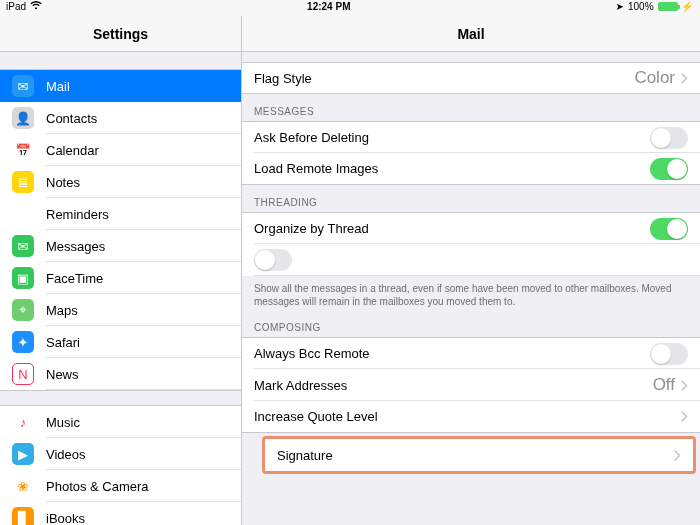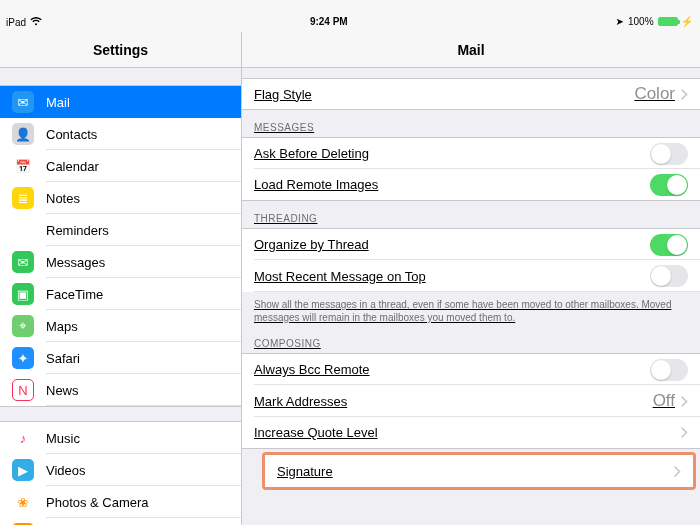--- a/index.html
+++ b/index.html
@@ -10,23 +10,23 @@
     color: #000;
     background: #fff;
     display: flex;
     flex-direction: column;
   }
   
   .status-bar {
     height: 16px;
     background: #f7f7f7;
     display: flex;
-    align-items: flex-start;
+    align-items: flex-end;
     justify-content: space-between;
-    padding: 16px 6px;
+    padding: 4px 6px;
     font-size: 10px;
     color: #000;
   }
   .status-left, .status-right { display: flex; align-items: center; gap: 4px; }
   .status-center { font-weight: 600; }
   .battery-icon {
     display: inline-block;
     width: 20px; height: 9px;
     border: 1px solid #4cd964;
     border-radius: 2px;
@@ -112,21 +112,20 @@
     display: flex;
     align-items: center;
     justify-content: center;
     font-weight: 600;
     font-size: 14px;
   }
   .detail-scroll {
     flex: 1;
     overflow: hidden;
     padding-top: 10px;
-    text-decoration: underline;
   }
   .group-header {
     font-size: 10px;
     letter-spacing: 0.5px;
     color: #6d6d72;
     text-transform: uppercase;
     padding: 12px 12px 4px 12px;
   }
   .group-footer {
     font-size: 10px;
@@ -194,21 +193,21 @@
 
 <div class="status-bar">
   <div class="status-left">
     <span>iPad</span>
     <span class="wifi-icon">
       <svg width="12" height="9" viewBox="0 0 12 9">
           <path d="M6 8.2a1 1 0 1 0 0-2 1 1 0 0 0 0 2zM3.3 5.3a4 4 0 0 1 5.4 0l1-1a5.4 5.4 0 0 0-7.4 0l1 1zM1.3 3.3a6.8 6.8 0 0 1 9.4 0l1-1a8.2 8.2 0 0 0-11.4 0l1 1z" fill="#000"></path>
         </svg>
     </span>
   </div>
-  <div class="status-center">9:24 PM</div>
+  <div class="status-center">12:24 PM</div>
   <div class="status-right">
     <span class="lightning">➤</span>
     <span>100%</span>
     <span class="battery-icon"></span>
     <span class="lightning">⚡</span>
   </div>
 </div>
 
 <div class="panes">
 
@@ -305,21 +304,20 @@
         <span class="switch on"></span>
       </div>
 
       <div class="group-header">THREADING</div>
       <div class="row">
         <span class="row-label">Organize by Thread</span>
         <span class="switch on"></span>
         <div class="row-sep"></div>
       </div>
       <div class="row no-top-border">
-        <span class="row-label">Most Recent Message on Top</span>
         <span class="switch"></span>
         <div class="row-sep"></div>
       </div>
       <div class="group-footer">Show all the messages in a thread, even if some have been moved to other mailboxes. Moved messages will remain in the mailboxes you moved them to.</div>
 
       <div class="group-header">COMPOSING</div>
       <div class="row">
         <span class="row-label">Always Bcc Remote</span>
         <span class="switch"></span>
         <div class="row-sep"></div>

